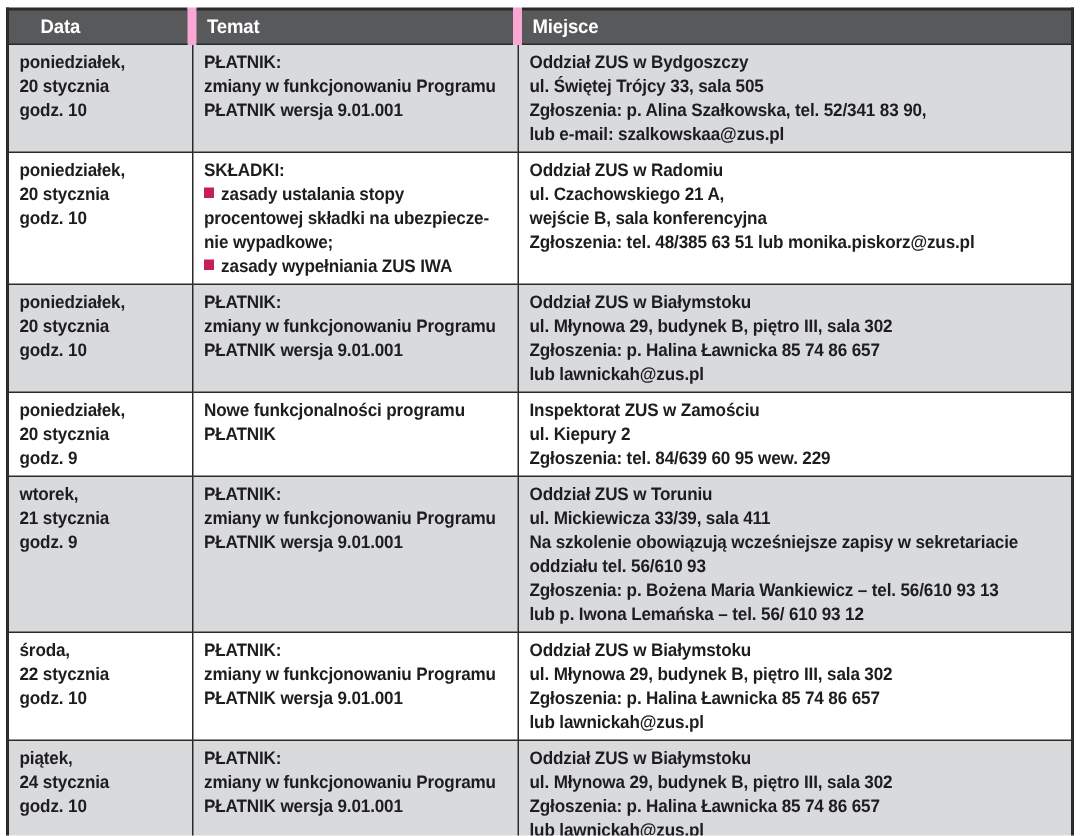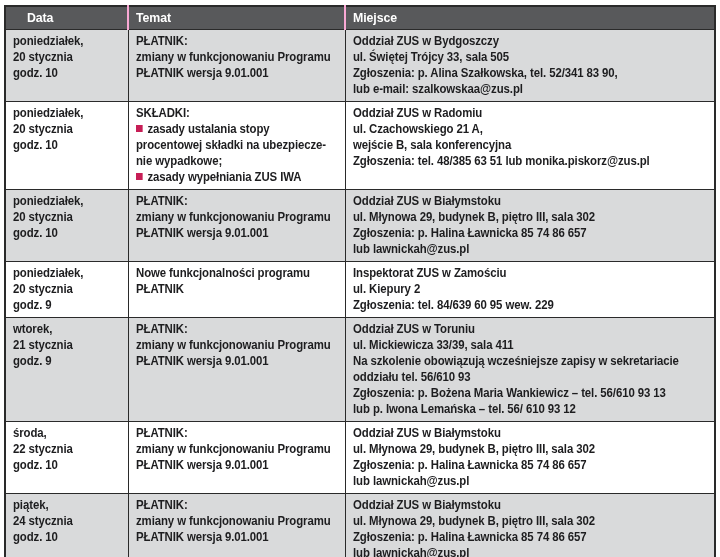--- a/index.html
+++ b/index.html
@@ -16,21 +16,21 @@
   table{
     width:712px;border-collapse:collapse;table-layout:fixed;
     border:2px solid var(--border);
   }
   col.c-data{width:123px;}
   col.c-temat{width:217px;}
   th{
     background:var(--header-bg);color:var(--header-text);
     text-align:left;vertical-align:middle;
     padding:2px 7px 3px 7px;height:23px;
-    border-left:2px solid #f9a8d4;border-bottom:1px solid var(--border);
+    border-left:6px solid #f9a8d4;border-bottom:1px solid var(--border);
   }
   th:first-child{border-left:none;padding-left:21px;}
   th .line{font-size:13px;line-height:17px;color:var(--header-text);}
   td{
     border:1px solid var(--border);vertical-align:top;
     background:var(--row-bg);padding:3px 7px 4px 7px;margin-top:10px;
   }
   tr.shaded td{background:var(--row-alt);}
   .line{
     font-size:12px;line-height:16px;font-weight:bold;color:var(--text);

